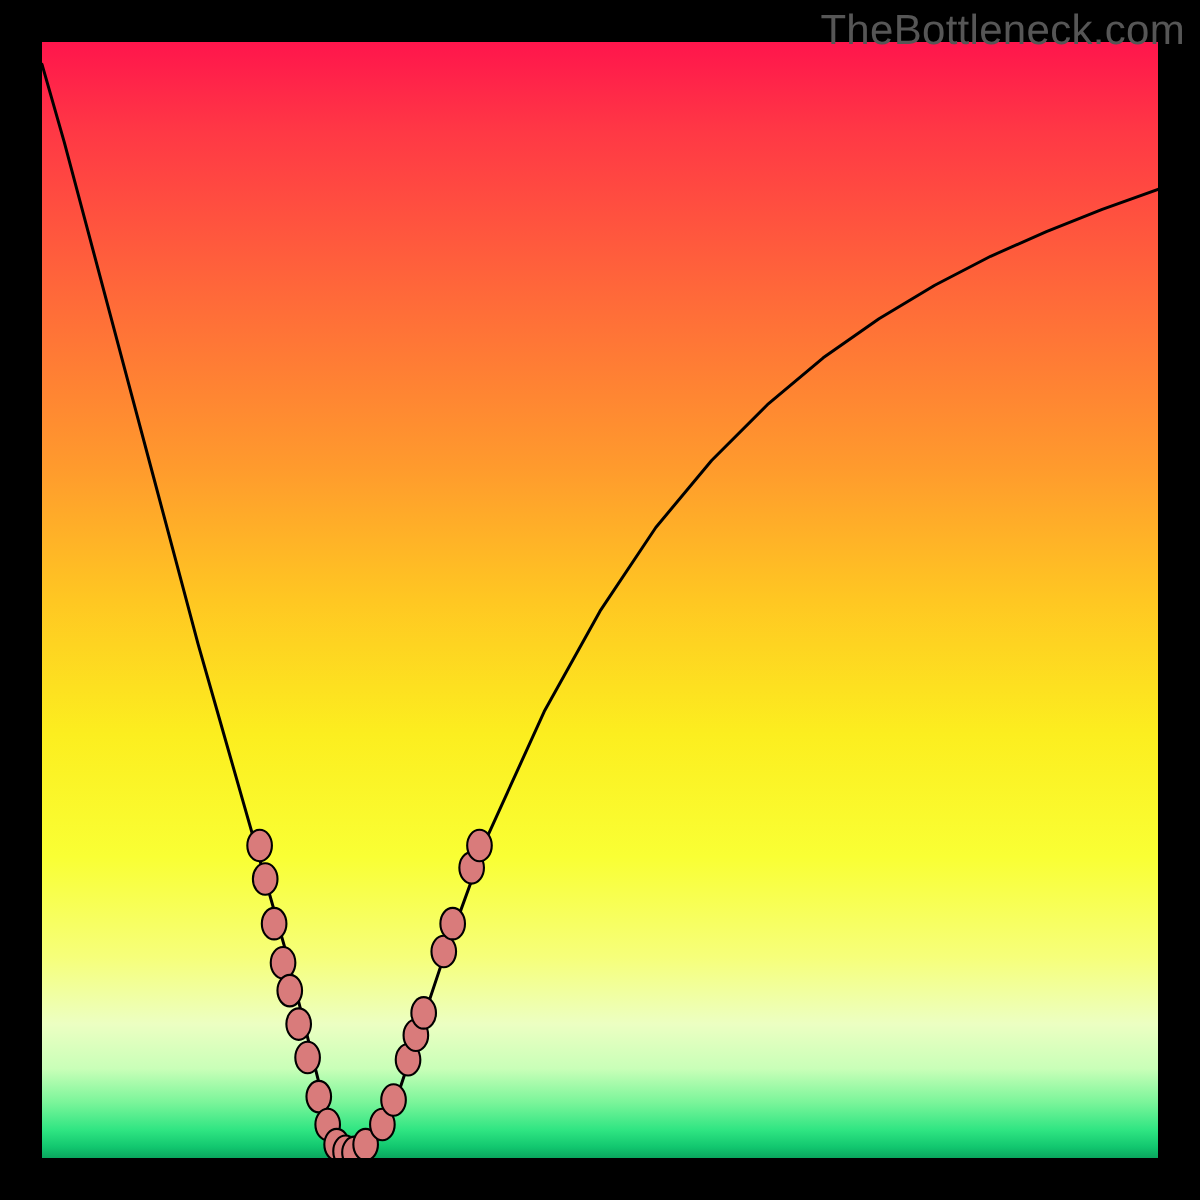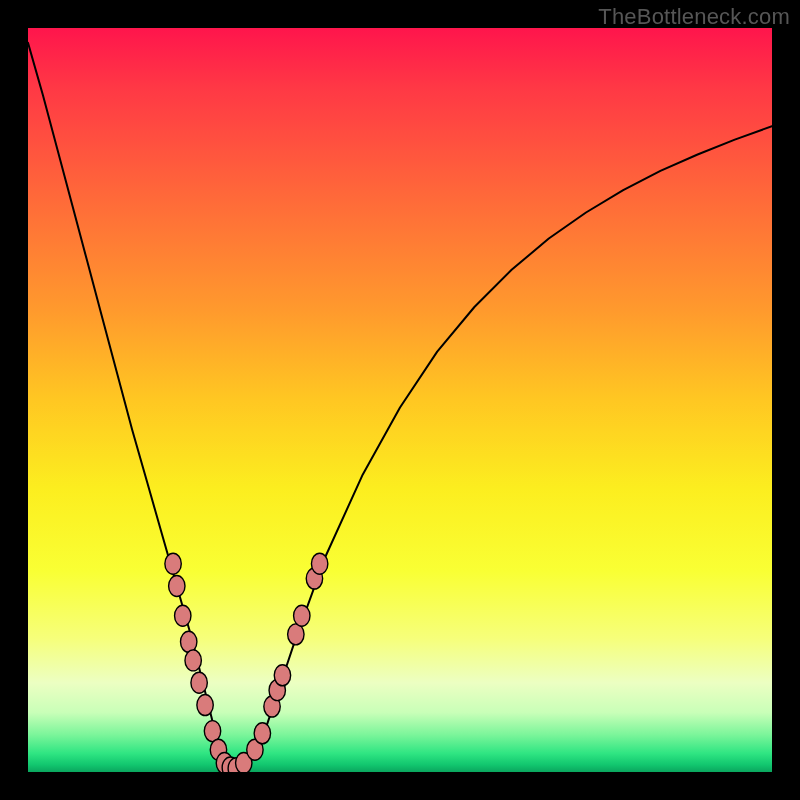--- a/index.html
+++ b/index.html
@@ -43,21 +43,21 @@
     position: absolute;
     left: 0;
     top: 0;
     width: 744px;
     height: 744px;
   }
   .watermark {
     position: absolute;
     top: 4px;
     right: 10px;
-    font-size: 22px;
+    font-size: 28px;
     font-weight: 500;
     color: #565656;
     letter-spacing: 0.2px;
     user-select: none;
   }
 </style>
 </head>
 <body>
 
 <div class="stage">

